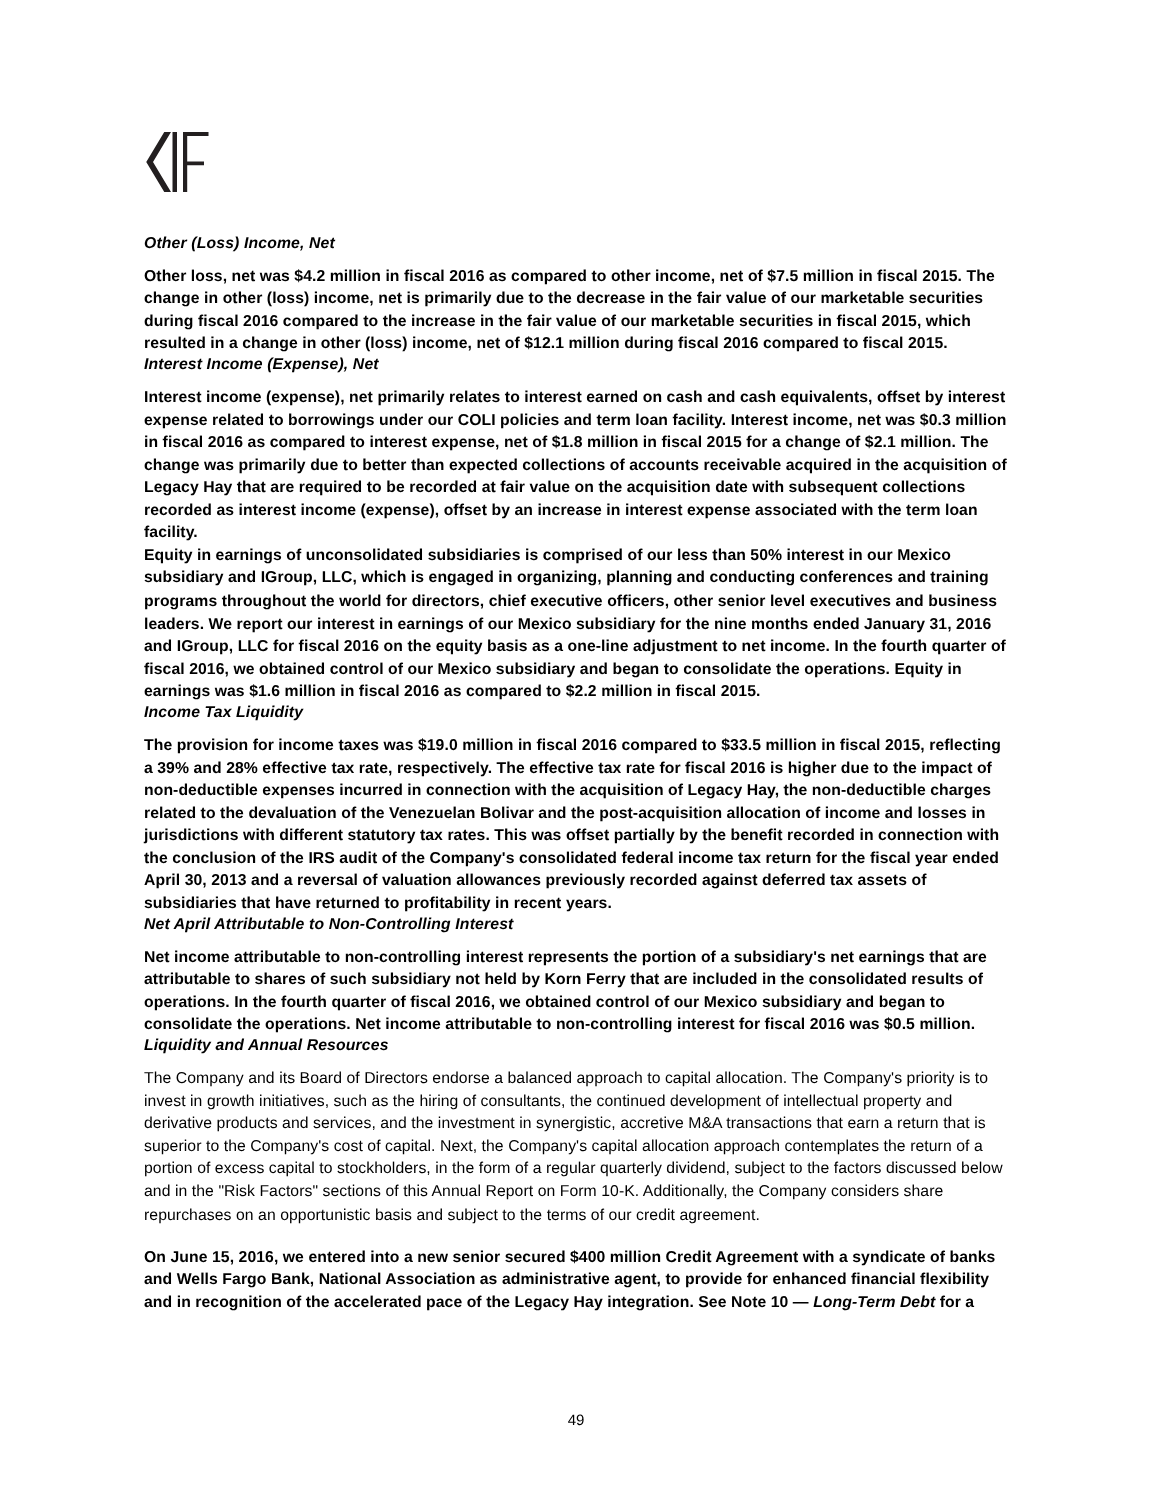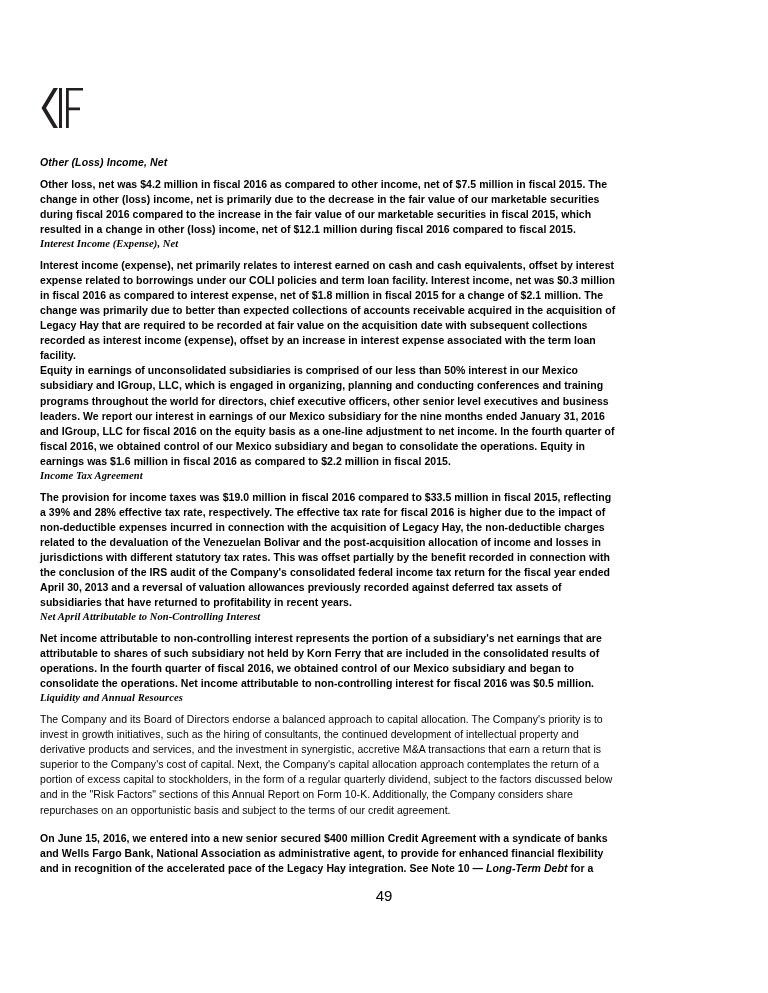--- a/index.html
+++ b/index.html
@@ -15,21 +15,21 @@
     position: relative;
     overflow: hidden;
   }
   .page {
     position: absolute;
     left: 0;
     top: 0;
     width: 768px;
     height: 993px;
     box-sizing: border-box;
-    padding: 86px 96px 0 40px;
+    padding: 86px 96px 0 96px;
   }
   .logo-wrap {
     width: 100%;
     height: 52px;
     margin-bottom: 18px;
   }
   .logo {
     width: 62px;
     height: 44px;
     display: block;
@@ -57,29 +57,28 @@
     font-weight: bold;
   }
   .block {
     margin-bottom: 0;
   }
   .block + .block {
     margin-top: 0;
   }
   .heading-gap {
     margin-top: 1px;
-    font-family: Liberation Serif, serif;
   }
   .page-number {
     position: absolute;
     left: 0;
-    top: 890px;
+    top: 942px;
     width: 768px;
     text-align: center;
-    font-size: 15px;
+    font-size: 10px;
     line-height: 12px;
   }
   .it { font-style: italic; margin-top: 36px; }
 </style>
 </head>
 <body>
 
 <div class="page">
 
   <div class="logo-wrap">
@@ -100,21 +99,21 @@
     <div class="block">
       <h2 class="section-heading heading-gap">Interest Income (Expense), Net</h2>
       <p class="para">Interest income (expense), net primarily relates to interest earned on cash and cash equivalents, offset by interest expense related to borrowings under our COLI policies and term loan facility. Interest income, net was $0.3 million in fiscal 2016 as compared to interest expense, net of $1.8 million in fiscal 2015 for a change of $2.1 million. The change was primarily due to better than expected collections of accounts receivable acquired in the acquisition of Legacy Hay that are required to be recorded at fair value on the acquisition date with subsequent collections recorded as interest income (expense), offset by an increase in interest expense associated with the term loan facility.</p>
     </div>
 
     <div class="block">
       <p class="para">Equity in earnings of unconsolidated subsidiaries is comprised of our less than 50% interest in our Mexico subsidiary and IGroup, LLC, which is engaged in organizing, planning and conducting conferences and training programs throughout the world for directors, chief executive officers, other senior level executives and business leaders. We report our interest in earnings of our Mexico subsidiary for the nine months ended January 31, 2016 and IGroup, LLC for fiscal 2016 on the equity basis as a one-line adjustment to net income. In the fourth quarter of fiscal 2016, we obtained control of our Mexico subsidiary and began to consolidate the operations. Equity in earnings was $1.6 million in fiscal 2016 as compared to $2.2 million in fiscal 2015.</p>
     </div>
 
     <div class="block">
-      <h2 class="section-heading heading-gap">Income Tax Agreement</h2>
+      <h2 class="section-heading heading-gap">Income Tax Liquidity</h2>
       <p class="para">The provision for income taxes was $19.0 million in fiscal 2016 compared to $33.5 million in fiscal 2015, reflecting a 39% and 28% effective tax rate, respectively. The effective tax rate for fiscal 2016 is higher due to the impact of non-deductible expenses incurred in connection with the acquisition of Legacy Hay, the non-deductible charges related to the devaluation of the Venezuelan Bolivar and the post-acquisition allocation of income and losses in jurisdictions with different statutory tax rates. This was offset partially by the benefit recorded in connection with the conclusion of the IRS audit of the Company's consolidated federal income tax return for the fiscal year ended April 30, 2013 and a reversal of valuation allowances previously recorded against deferred tax assets of subsidiaries that have returned to profitability in recent years.</p>
     </div>
 
     <div class="block">
       <h2 class="section-heading heading-gap">Net April Attributable to Non-Controlling Interest</h2>
       <p class="para">Net income attributable to non-controlling interest represents the portion of a subsidiary's net earnings that are attributable to shares of such subsidiary not held by Korn Ferry that are included in the consolidated results of operations. In the fourth quarter of fiscal 2016, we obtained control of our Mexico subsidiary and began to consolidate the operations. Net income attributable to non-controlling interest for fiscal 2016 was $0.5 million.</p>
     </div>
 
     <div class="block">
       <h2 class="section-heading heading-gap">Liquidity and Annual Resources</h2>

